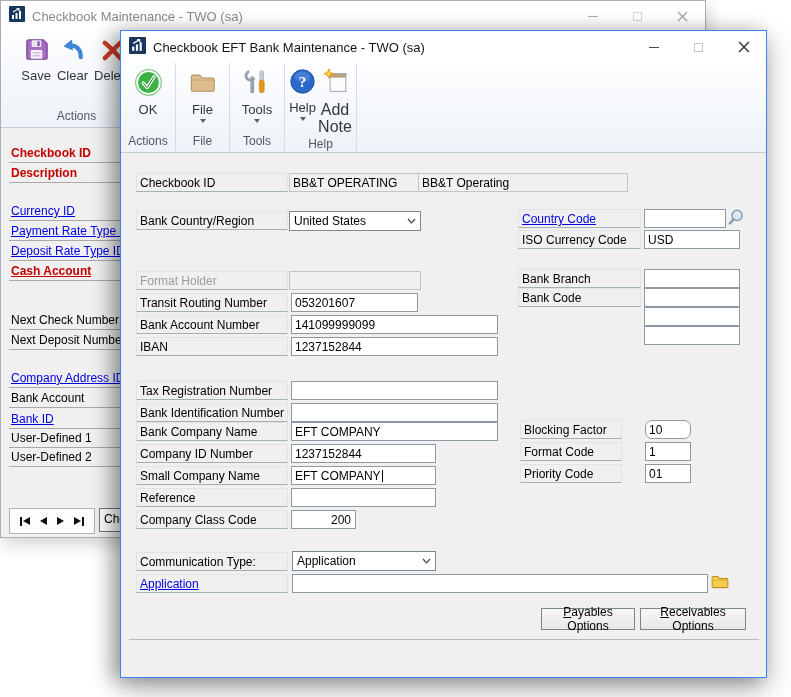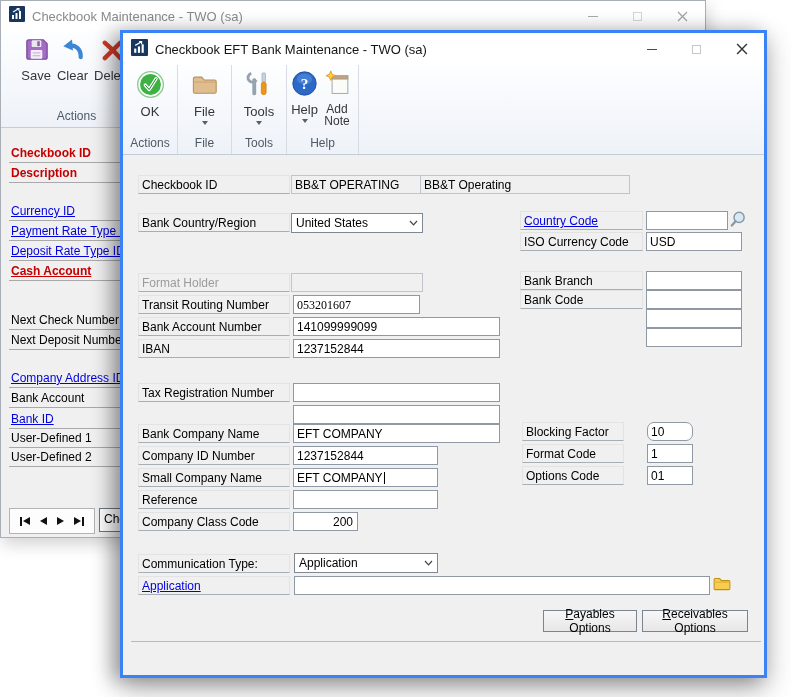--- a/index.html
+++ b/index.html
@@ -2,21 +2,21 @@
 <html><head>
 <meta charset="utf-8">
 <style>
   html,body{margin:0;padding:0;}
   body{width:791px;height:697px;background:#ffffff;position:relative;overflow:hidden;
        font-family:"Liberation Sans", sans-serif;-webkit-font-smoothing:antialiased;}
   .window{position:absolute;box-sizing:border-box;}
   #back-window{left:0;top:0;width:706px;height:538px;background:#f0f0f0;
        border:1px solid #a8afb6;box-shadow:2px 6px 16px rgba(0,0,0,.18);z-index:1;}
   #front-window{left:120px;top:30px;width:647px;height:648px;background:#f0f0f0;
-       border:3px solid #3b82f6;box-shadow:-8px 2px 18px rgba(0,0,0,.28),0 10px 26px rgba(0,0,0,.3);z-index:2;}
+       border:1px solid #3b82f6;box-shadow:-8px 2px 18px rgba(0,0,0,.28),0 10px 26px rgba(0,0,0,.3);z-index:2;}
 
   .titlebar{position:absolute;left:0;top:0;right:0;background:#fff;display:flex;align-items:center;
        padding-left:8px;box-sizing:border-box;}
   #back-window .titlebar{height:30px;}
   #front-window .titlebar{height:32px;}
   .title{font-size:13px;margin-left:7px;white-space:nowrap;}
   #back-window .title{color:#8b8b8b;}
   #front-window .title{color:#151515;}
   .controls{margin-left:auto;display:flex;height:100%;}
   .wbtn{width:45px;height:100%;display:flex;align-items:center;justify-content:center;}
@@ -261,21 +261,21 @@
           <span>
             <svg width="27" height="27" viewBox="0 0 30 30">
                 <circle cx="15" cy="15" r="13" fill="#2c68c8" stroke="#1d4d9e" stroke-width="1"></circle>
                 <ellipse cx="15" cy="10" rx="8.5" ry="6" fill="#5b92e0" opacity=".55"></ellipse>
                 <text x="15" y="21.5" text-anchor="middle" font-size="17" font-weight="bold" fill="#fff" font-family="Liberation Serif, serif">?</text>
               </svg>
           </span>
           <span>Help</span>
           <span class="dd-arrow"></span>
         </div>
-        <div class="rbtn" style="width:36px;padding-left:0;padding-right:0;font-size:12px;">
+        <div class="rbtn" style="width:36px;padding-left:0;padding-right:0;font-size:16px;">
           <span>
             <svg width="27" height="27" viewBox="0 0 30 30">
                 <rect x="9" y="6.5" width="17.5" height="19.5" fill="#fbfbf8" stroke="#9aa0a8" stroke-width="1"></rect>
                 <rect x="9" y="6.5" width="17.5" height="3.6" fill="#c9a26c" stroke="#9aa0a8" stroke-width="1"></rect>
                 <path d="M7.5 1 l1.5 3.8 3.8 1.5 -3.8 1.5 -1.5 3.8 -1.5-3.8 -3.8-1.5 3.8-1.5 z" fill="#ffd23a" stroke="#e8941f" stroke-width="1"></path>
               </svg>
           </span>
           <span>Add Note</span>
         </div>
       </div>
@@ -302,53 +302,54 @@
         <circle cx="10.5" cy="7" r="4.8" fill="#d9e9f4" stroke="#8798a6" stroke-width="1.4"></circle>
         <line x1="7" y1="10.8" x2="3.6" y2="14.6" stroke="#8798a6" stroke-width="2.2" stroke-linecap="round"></line>
       </svg>
   </span>
   <div class="prompt" style="left:397px;top:199px;width:123px;">ISO Currency Code</div>
   <div class="field" style="left:523px;top:199px;width:96px;">USD</div>
 
   <div class="prompt gray" style="left:15px;top:240px;width:152px;">Format Holder</div>
   <div class="field dis" style="left:168px;top:240px;width:132px;"></div>
   <div class="prompt" style="left:15px;top:262px;width:152px;">Transit Routing Number</div>
-  <div class="field" style="left:170px;top:262px;width:127px;font-family:Liberation Serif, serif;">053201607</div>
+  <div class="field" style="left:170px;top:262px;width:127px;">053201607</div>
   <div class="prompt" style="left:15px;top:284px;width:152px;">Bank Account Number</div>
   <div class="field" style="left:170px;top:284px;width:207px;">141099999099</div>
   <div class="prompt" style="left:15px;top:306px;width:152px;">IBAN</div>
   <div class="field" style="left:170px;top:306px;width:207px;">1237152844</div>
 
   <div class="prompt" style="left:397px;top:238px;width:123px;">Bank Branch</div>
   <div class="field" style="left:523px;top:238px;width:96px;"></div>
   <div class="prompt" style="left:397px;top:257px;width:123px;">Bank Code</div>
   <div class="field" style="left:523px;top:257px;width:96px;"></div>
   <div class="field" style="left:523px;top:276px;width:96px;"></div>
   <div class="field" style="left:523px;top:295px;width:96px;"></div>
 
   <div class="prompt" style="left:15px;top:350px;width:152px;">Tax Registration Number</div>
   <div class="field" style="left:170px;top:350px;width:207px;"></div>
+  <div class="prompt" style="left:15px;top:372px;width:152px;">Bank Identification Number</div>
   <div class="field" style="left:170px;top:372px;width:207px;"></div>
 
   <div class="prompt" style="left:15px;top:391px;width:152px;">Bank Company Name</div>
   <div class="field" style="left:170px;top:391px;width:207px;">EFT COMPANY</div>
   <div class="prompt" style="left:15px;top:413px;width:152px;">Company ID Number</div>
   <div class="field" style="left:170px;top:413px;width:145px;">1237152844</div>
   <div class="prompt" style="left:15px;top:435px;width:152px;">Small Company Name</div>
   <div class="field" style="left:170px;top:435px;width:145px;"><span>EFT COMPANY</span><span class="caret"></span></div>
   <div class="prompt" style="left:15px;top:457px;width:152px;">Reference</div>
   <div class="field" style="left:170px;top:457px;width:145px;"></div>
   <div class="prompt" style="left:15px;top:479px;width:152px;">Company Class Code</div>
   <div class="field num" style="left:170px;top:479px;width:65px;">200</div>
 
   <div class="prompt" style="left:399px;top:389px;width:102px;">Blocking Factor</div>
   <div class="field" style="left:524px;top:389px;width:46px;border-radius:7px;">10</div>
   <div class="prompt" style="left:399px;top:411px;width:102px;">Format Code</div>
   <div class="field" style="left:524px;top:411px;width:46px;">1</div>
-  <div class="prompt" style="left:399px;top:433px;width:102px;">Options Code</div>
+  <div class="prompt" style="left:399px;top:433px;width:102px;">Priority Code</div>
   <div class="field" style="left:524px;top:433px;width:46px;">01</div>
 
   <div class="prompt" style="left:15px;top:521px;width:152px;">Communication Type:</div>
   <div class="combo" style="left:171px;top:520px;width:144px;">
     <span>Application</span>
     <svg width="9" height="6" viewBox="0 0 9 6">
         <path d="M1 1 L4.5 4.8 L8 1" stroke="#444" stroke-width="1.2" fill="none"></path>
       </svg>
   </div>
   <div class="prompt link" style="left:15px;top:543px;width:152px;">Application</div>

